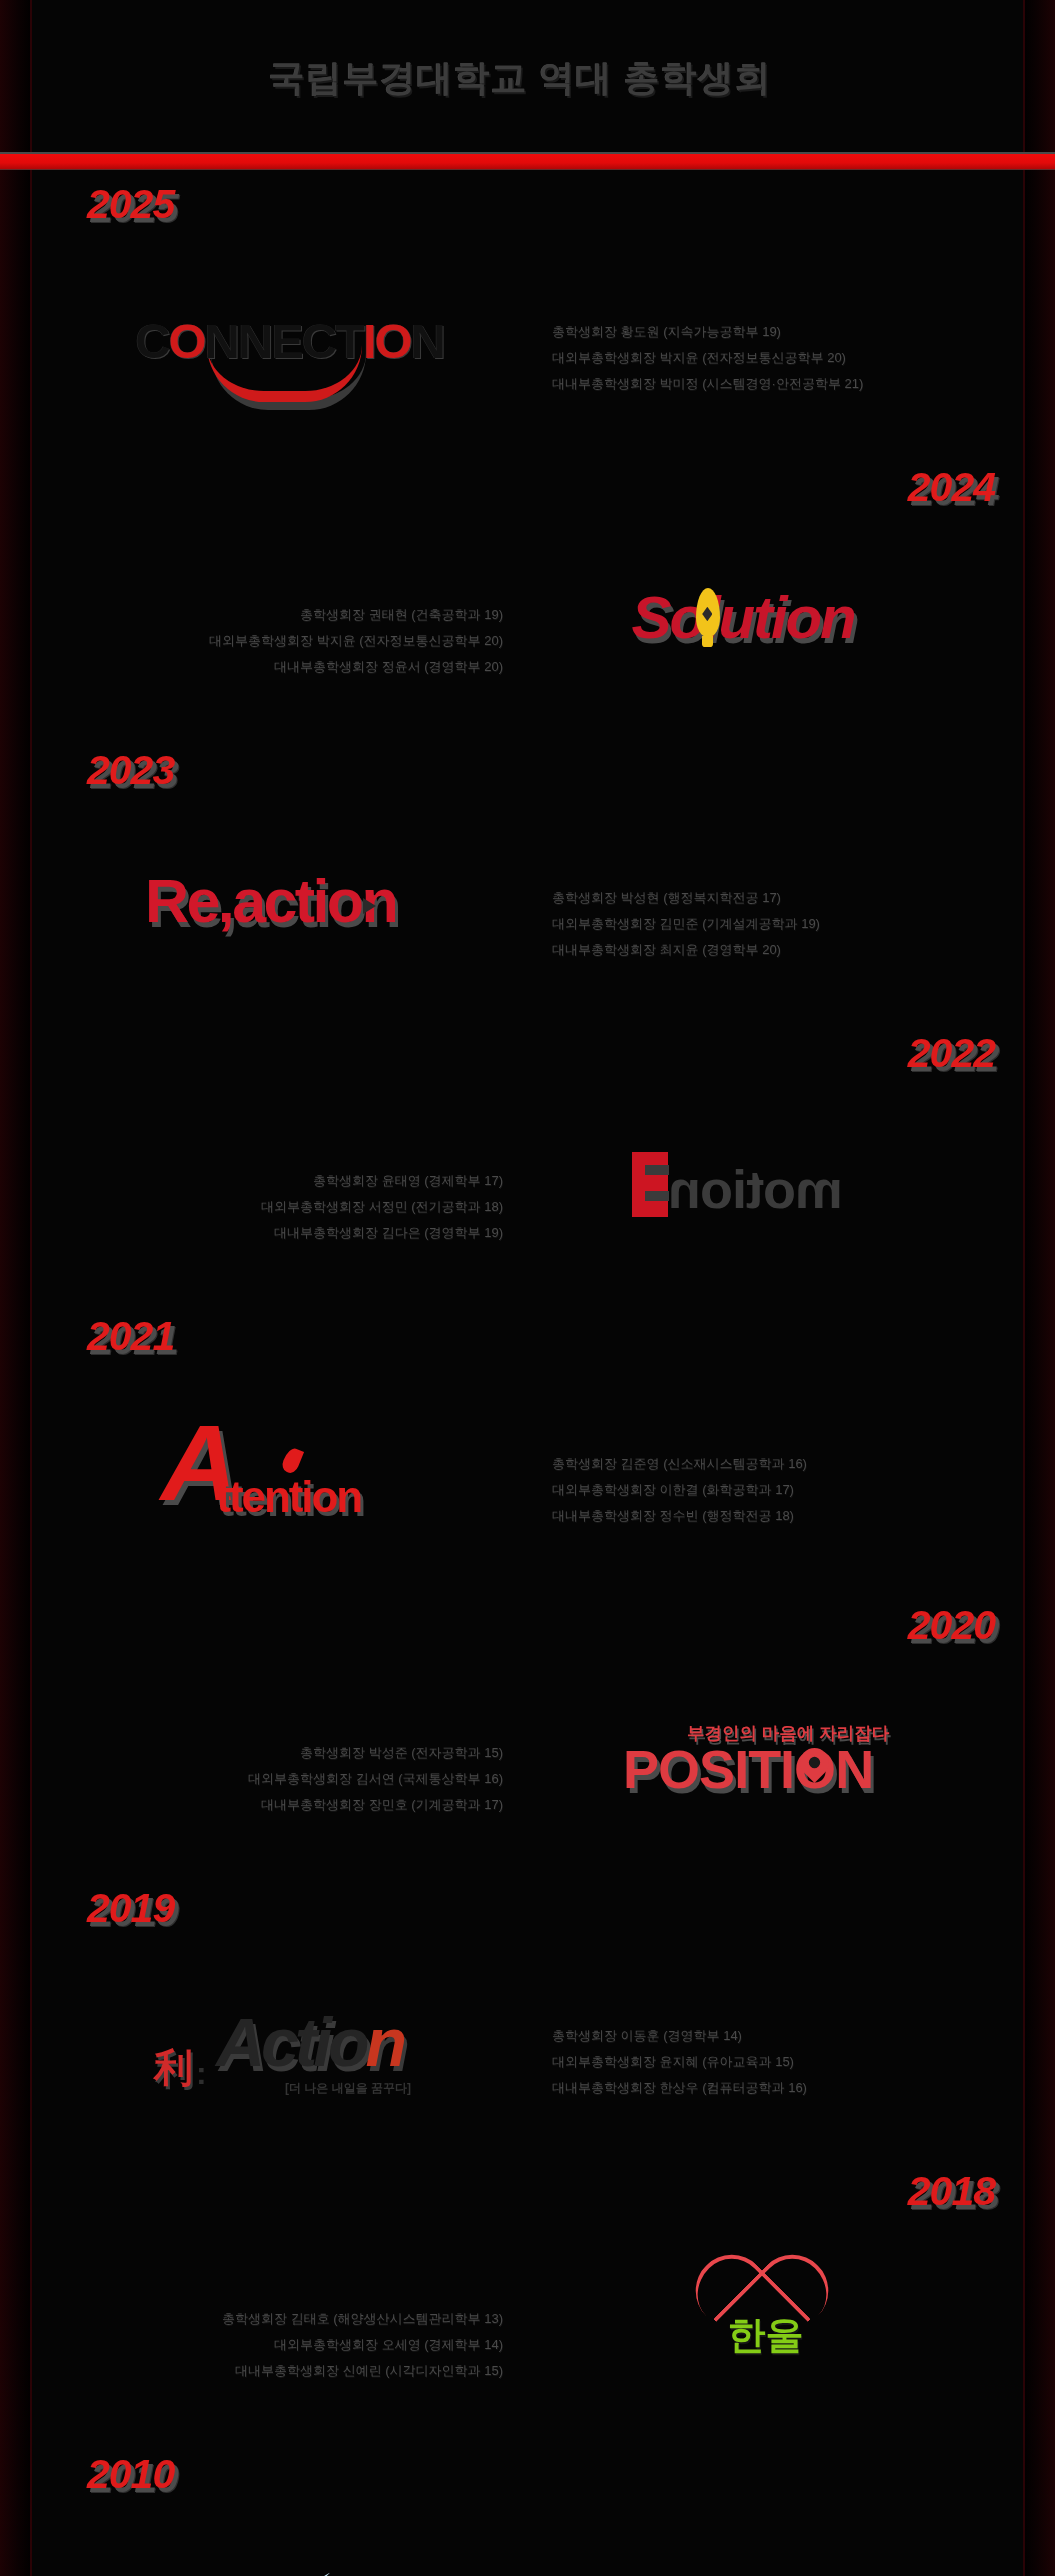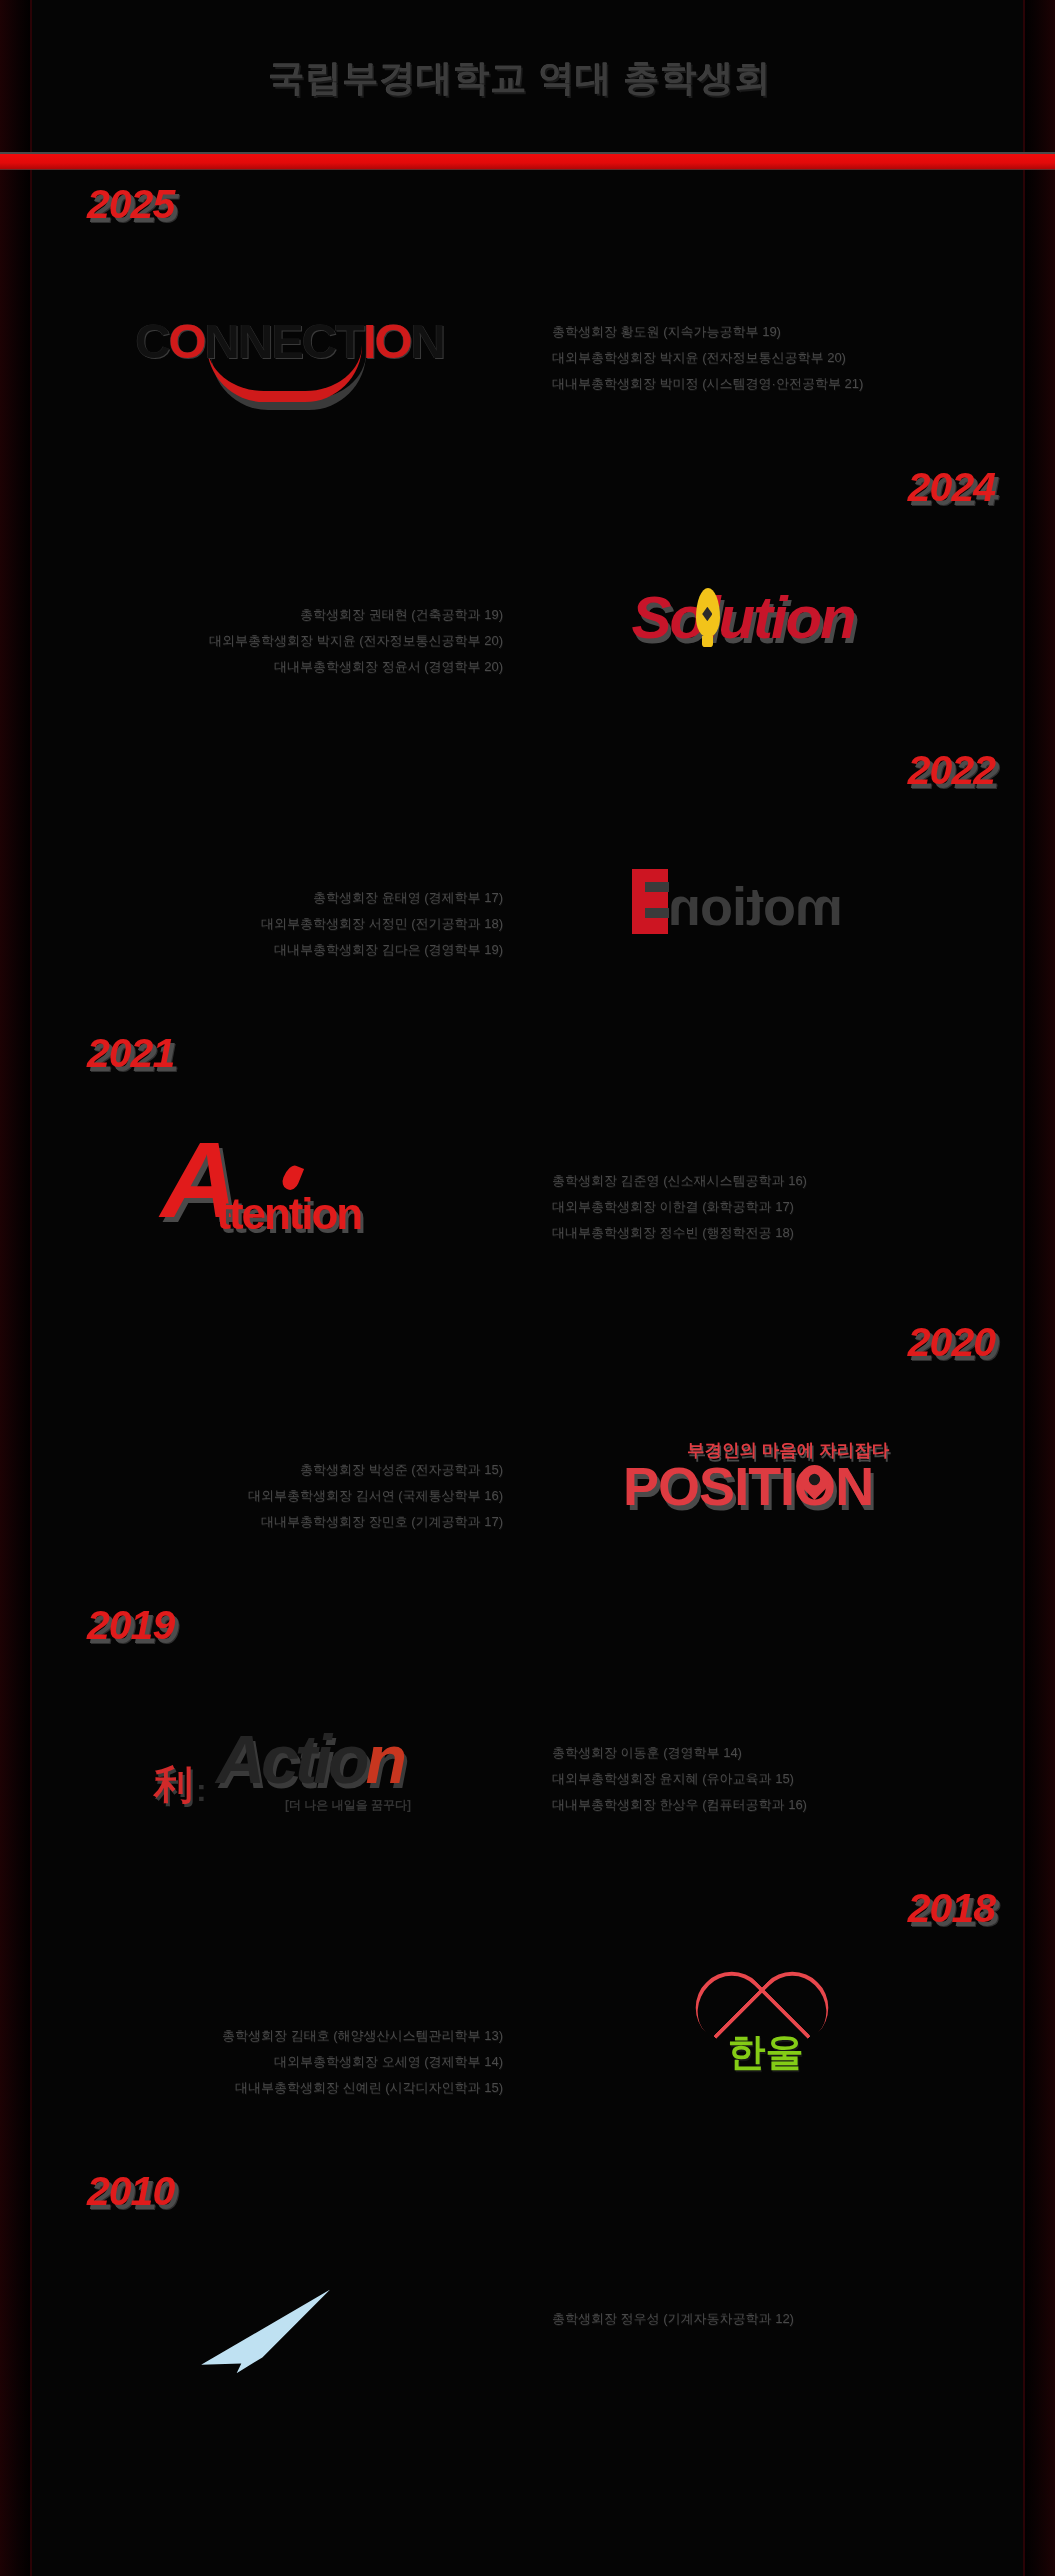--- a/index.html
+++ b/index.html
@@ -364,20 +364,34 @@
           <div class="bulb-base"></div>
         </div>
       </div>
       <div class="desc">
         <div>총학생회장 권태현 (건축공학과 19)</div>
         <div>대외부총학생회장 박지윤 (전자정보통신공학부 20)</div>
         <div>대내부총학생회장 정윤서 (경영학부 20)</div>
       </div>
     </div>
 
+    <div class="row left">
+      <div class="year">2023</div>
+      <div class="logo">
+        <div class="lg-reaction">
+          <div class="word">Re,action</div>
+          <div class="play"></div>
+        </div>
+      </div>
+      <div class="desc">
+        <div>총학생회장 박성현 (행정복지학전공 17)</div>
+        <div>대외부총학생회장 김민준 (기계설계공학과 19)</div>
+        <div>대내부총학생회장 최지윤 (경영학부 20)</div>
+      </div>
+    </div>
 
     <div class="row right">
       <div class="year">2022</div>
       <div class="logo">
         <div class="lg-emotion">
           <div class="blk"></div>
           <div class="word">motion</div>
         </div>
       </div>
       <div class="desc">

